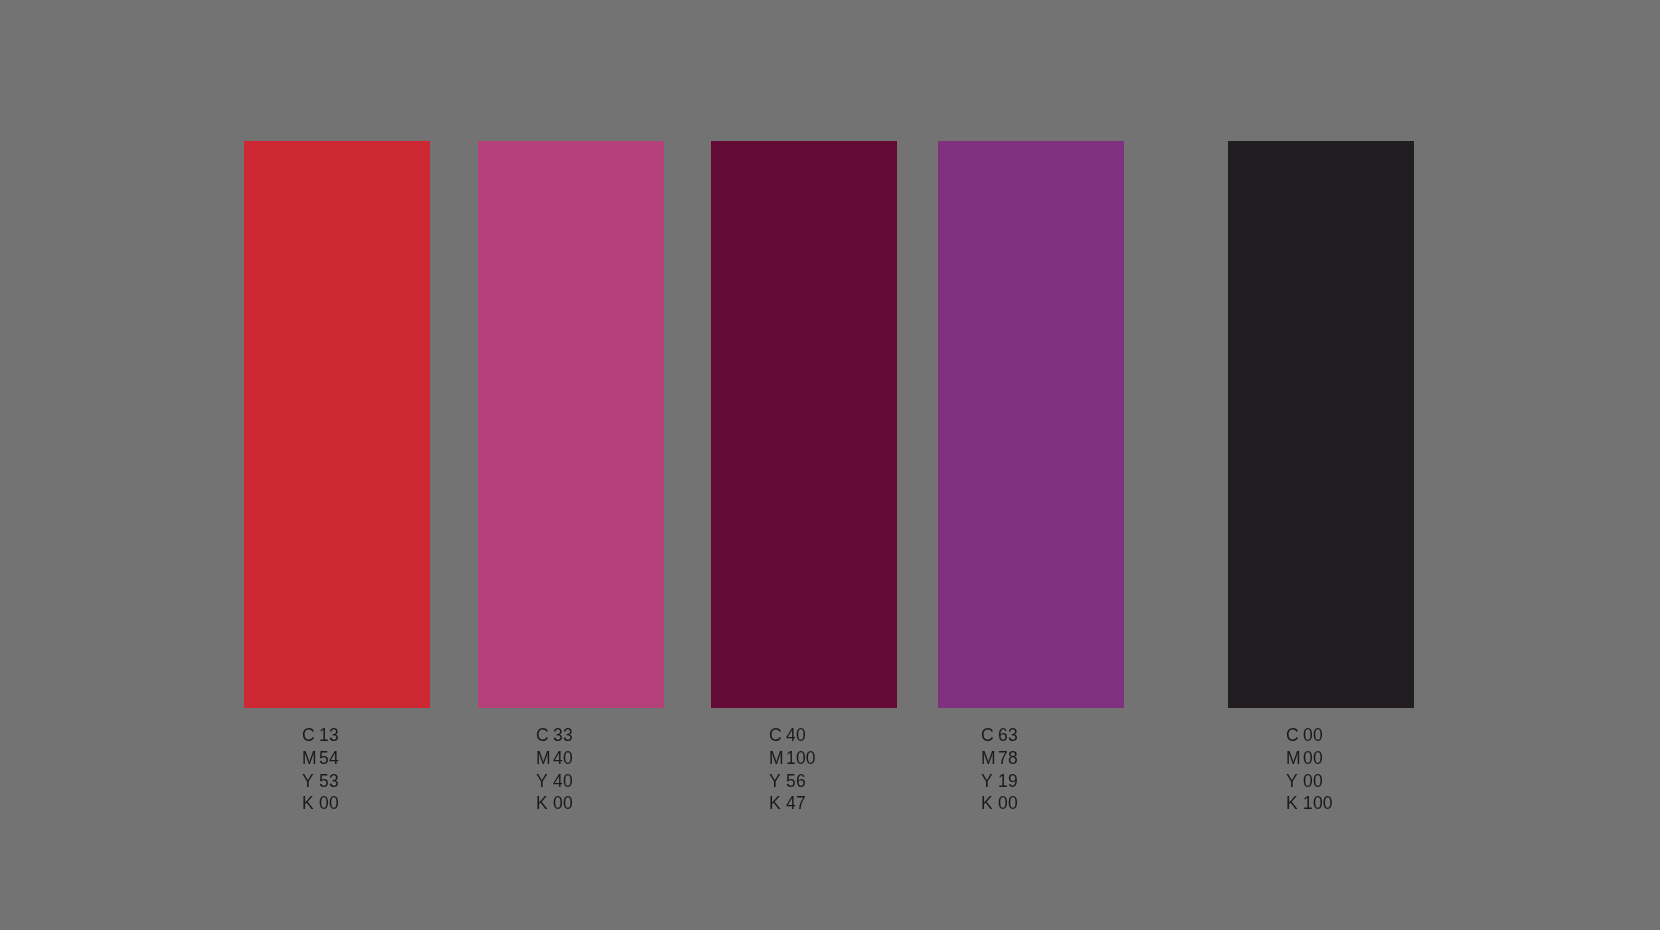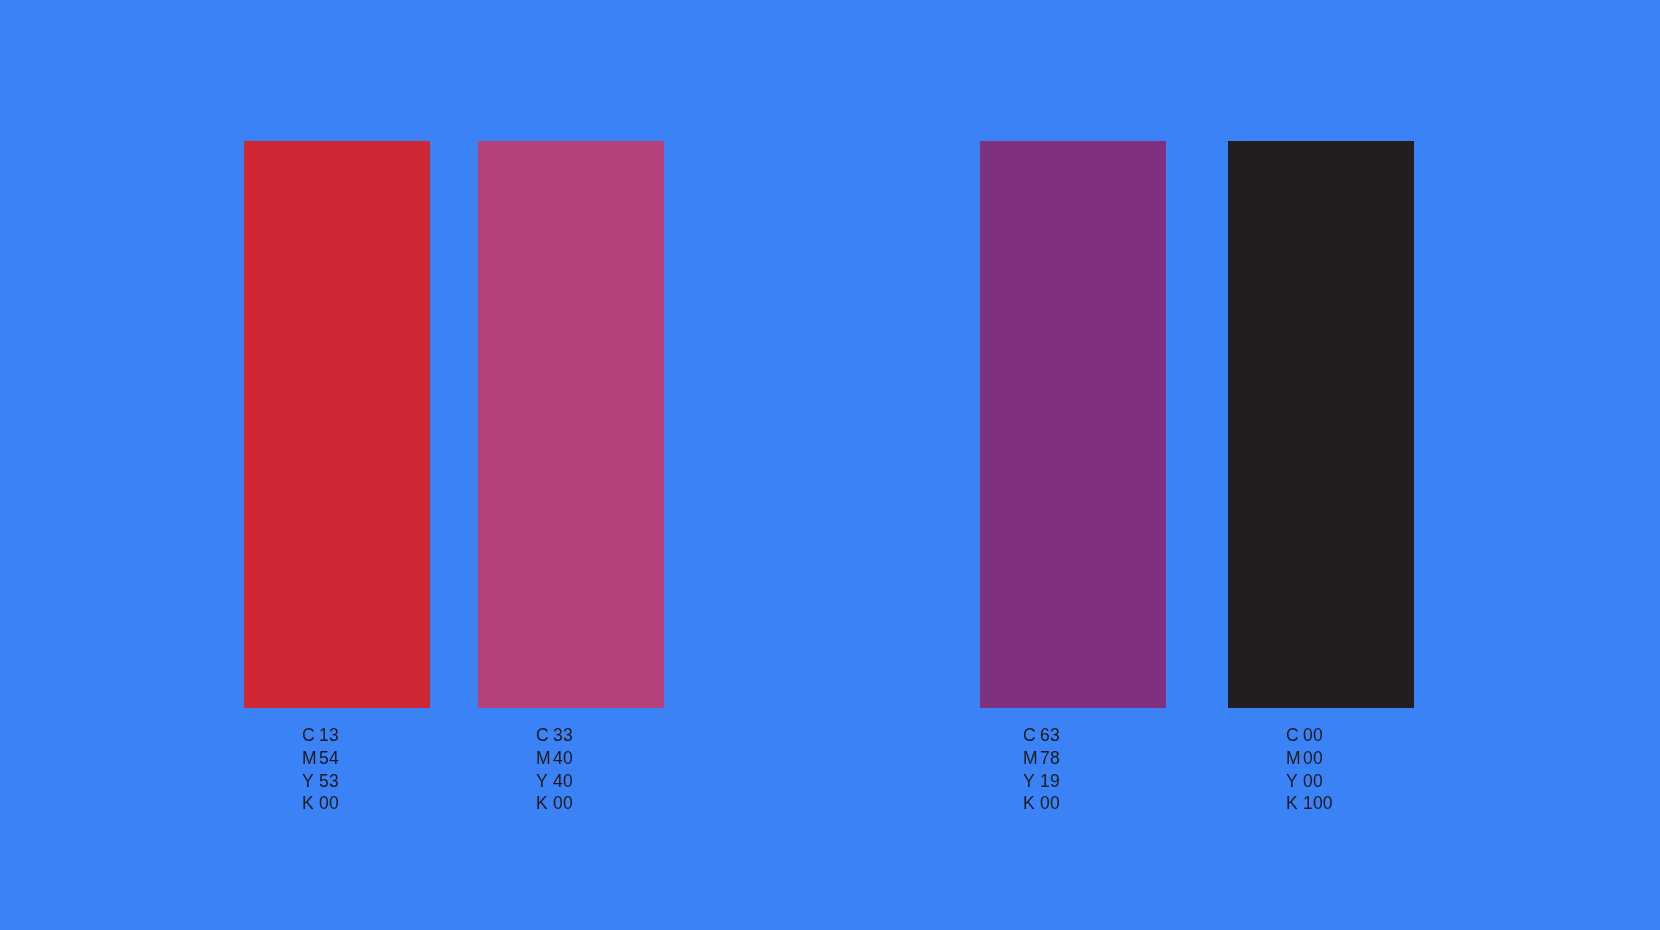--- a/index.html
+++ b/index.html
@@ -48,40 +48,49 @@
   }
 
   .label-key {
     display: inline-block;
     min-width: 17px;
   }
 </style>
 </head>
 <body>
 
-<div id="palette-board" style="background: #3b82f6;">
+<div id="palette-board" style="background: #737373;">
     <div class="swatch-column" style="left: 244px;">
       <div class="swatch-chip" style="background: rgb(206, 40, 53);"></div>
       <div class="swatch-label">
         <span class="label-line"><span class="label-key">C</span><span class="label-value">13</span></span>
         <span class="label-line"><span class="label-key">M</span><span class="label-value">54</span></span>
         <span class="label-line"><span class="label-key">Y</span><span class="label-value">53</span></span>
         <span class="label-line"><span class="label-key">K</span><span class="label-value">00</span></span>
       </div>
     </div>
     <div class="swatch-column" style="left: 478px;">
       <div class="swatch-chip" style="background: rgb(180, 65, 121);"></div>
       <div class="swatch-label">
         <span class="label-line"><span class="label-key">C</span><span class="label-value">33</span></span>
         <span class="label-line"><span class="label-key">M</span><span class="label-value">40</span></span>
         <span class="label-line"><span class="label-key">Y</span><span class="label-value">40</span></span>
         <span class="label-line"><span class="label-key">K</span><span class="label-value">00</span></span>
       </div>
     </div>
-    <div class="swatch-column" style="left: 965px; padding-left: 15px;">
+    <div class="swatch-column" style="left: 711px;">
+      <div class="swatch-chip" style="background: rgb(100, 11, 53);"></div>
+      <div class="swatch-label">
+        <span class="label-line"><span class="label-key">C</span><span class="label-value">40</span></span>
+        <span class="label-line"><span class="label-key">M</span><span class="label-value">100</span></span>
+        <span class="label-line"><span class="label-key">Y</span><span class="label-value">56</span></span>
+        <span class="label-line"><span class="label-key">K</span><span class="label-value">47</span></span>
+      </div>
+    </div>
+    <div class="swatch-column" style="left: 923px; padding-left: 15px;">
       <div class="swatch-chip" style="background: rgb(127, 49, 128);"></div>
       <div class="swatch-label">
         <span class="label-line"><span class="label-key">C</span><span class="label-value">63</span></span>
         <span class="label-line"><span class="label-key">M</span><span class="label-value">78</span></span>
         <span class="label-line"><span class="label-key">Y</span><span class="label-value">19</span></span>
         <span class="label-line"><span class="label-key">K</span><span class="label-value">00</span></span>
       </div>
     </div>
     <div class="swatch-column" style="left: 1228px;">
       <div class="swatch-chip" style="background: rgb(33, 29, 32);"></div>

